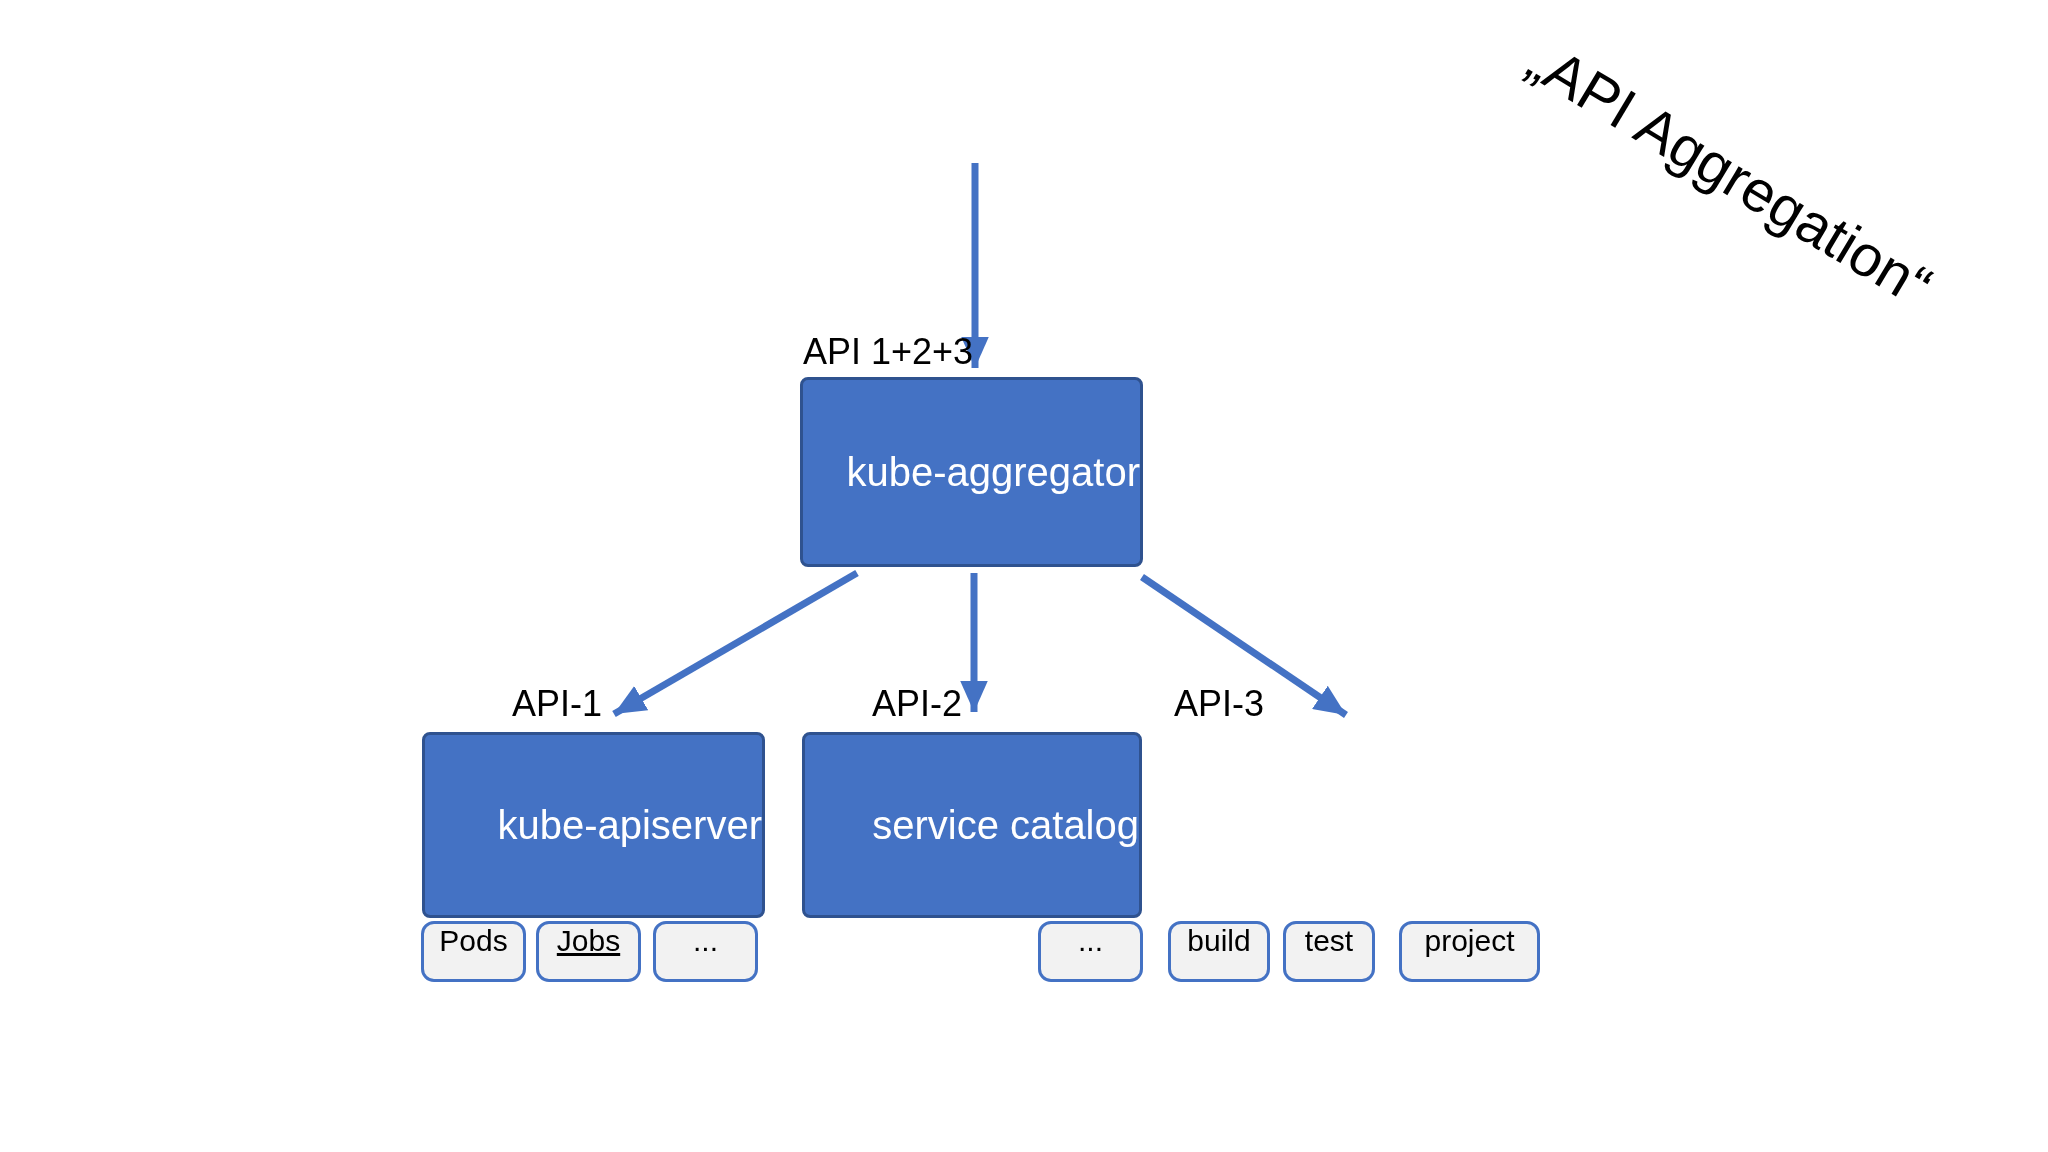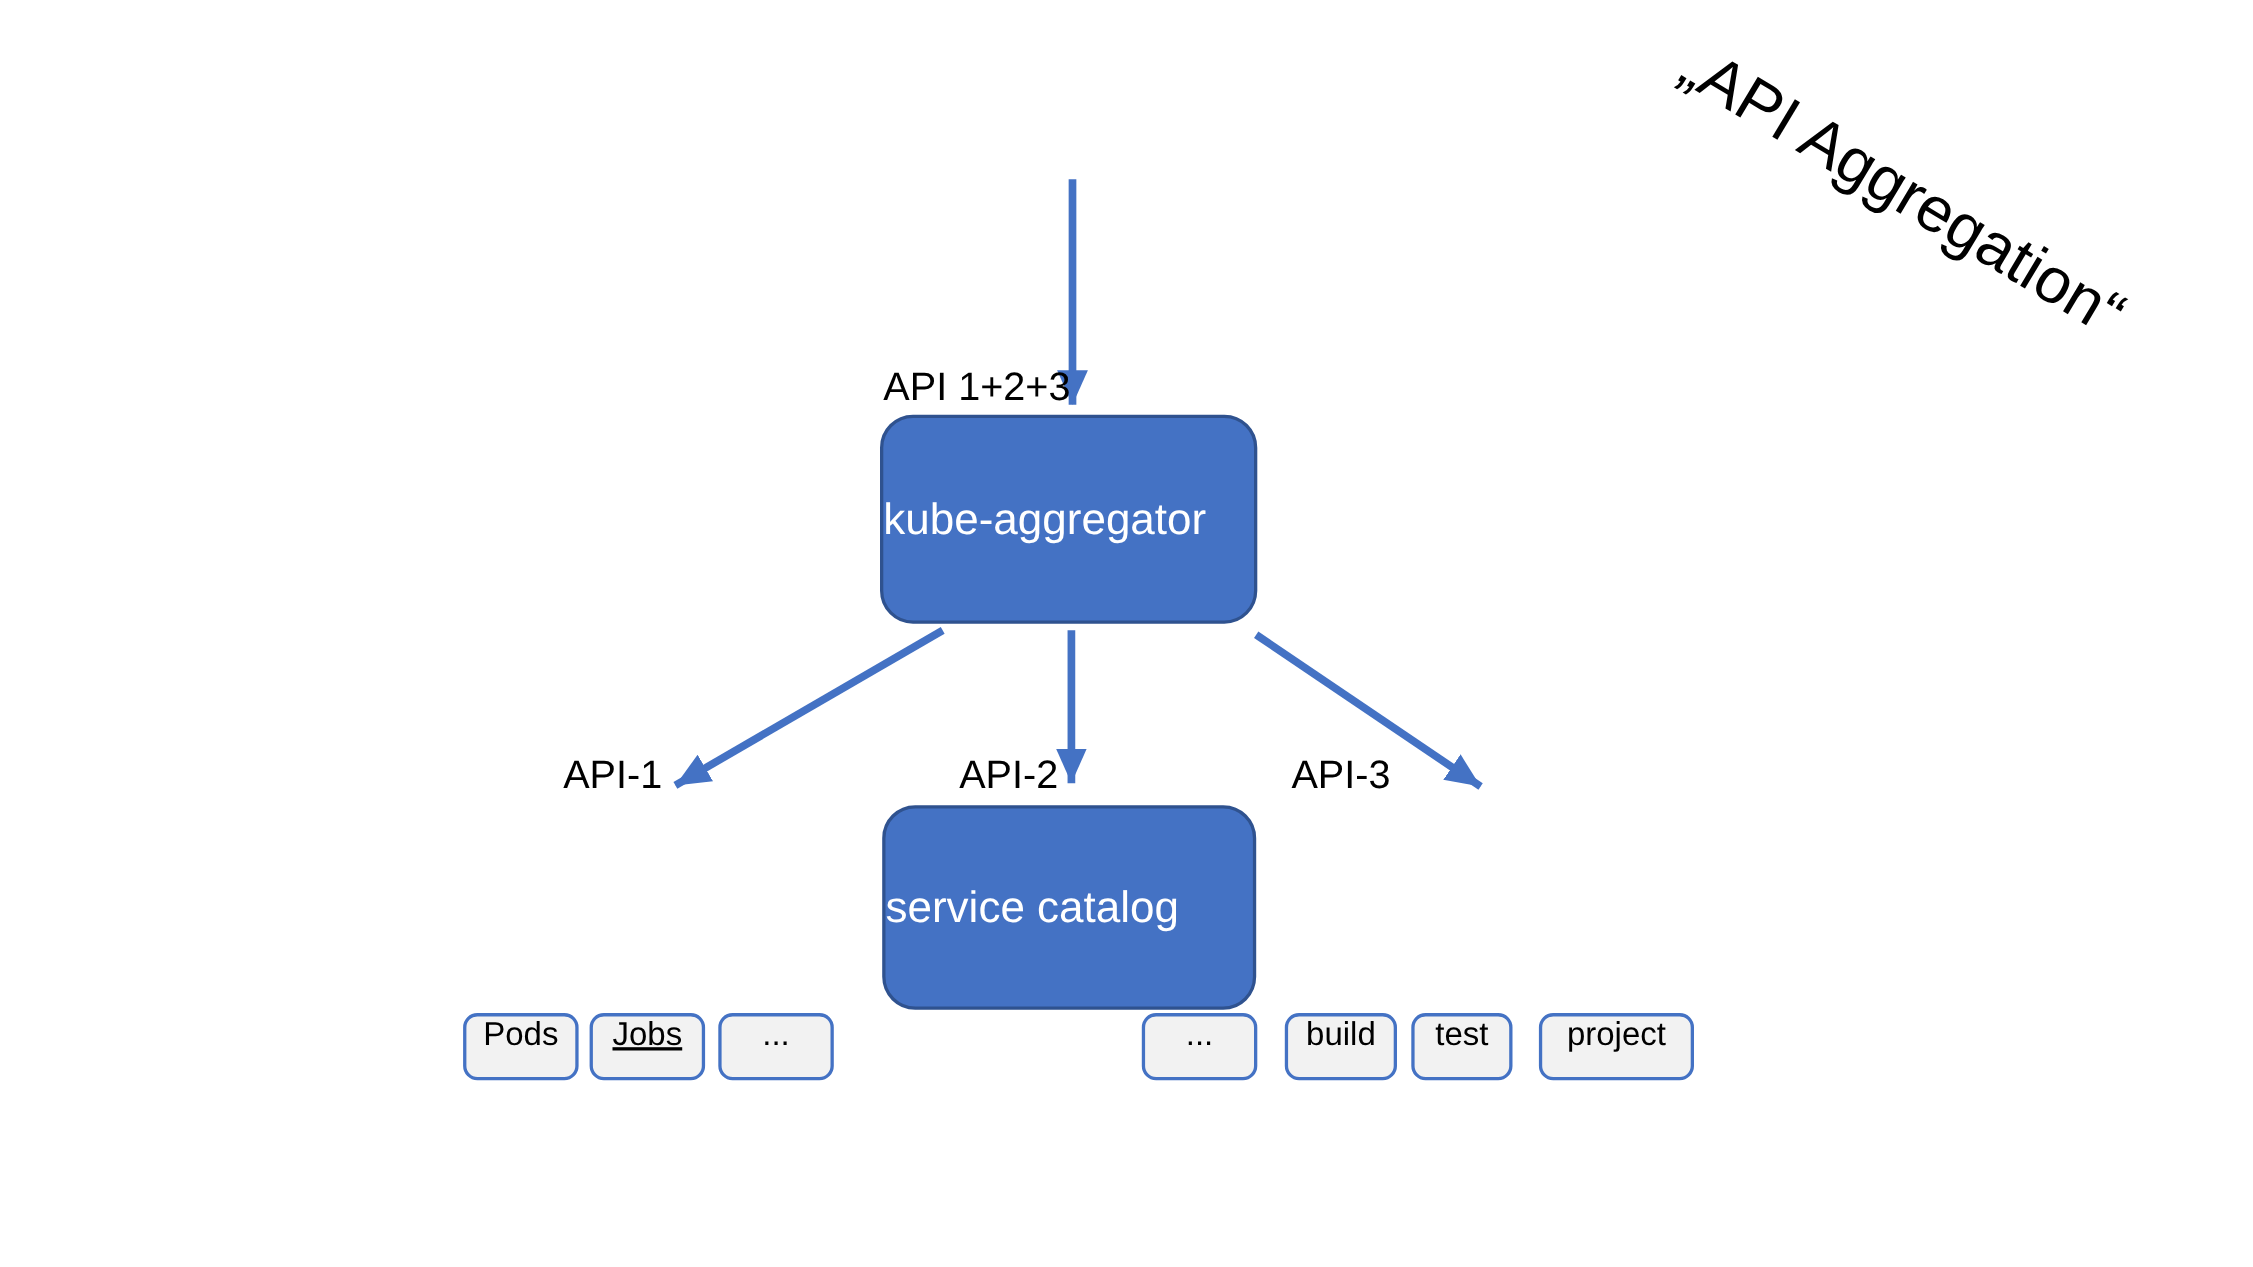--- a/index.html
+++ b/index.html
@@ -46,24 +46,24 @@
     font-size: 36px;
     line-height: 1.0;
     white-space: nowrap;
     color: var(--label-text, #000);
   }
   .bignode {
     position: absolute;
     box-sizing: border-box;
     background: var(--node-fill, #4472C4);
     border: 3px solid var(--node-border, #2F528F);
-    border-radius: 30px;
+    border-radius: 8px;
     display: flex;
     align-items: center;
-    justify-content: flex-start;
+    justify-content: flex-end;
   }
   .bignode .node-label {
     color: var(--node-text, #fff);
     font-size: 40px;
     white-space: nowrap;
   }
   .chip {
     position: absolute;
     box-sizing: border-box;
     top: 921px;
@@ -102,20 +102,23 @@
   <div class="flow-label" style="left:803px; top:334px;">API 1+2+3</div>
 
   <div class="bignode" style="left:800px; top:377px; width:343px; height:190px;">
     <span class="node-label">kube-aggregator</span>
   </div>
 
   <div class="flow-label" style="left:512px; top:686px;">API-1</div>
   <div class="flow-label" style="left:872px; top:686px;">API-2</div>
   <div class="flow-label" style="left:1160px; top:686px;margin-left:14px;">API-3</div>
 
+  <div class="bignode" style="left:422px; top:732px; width:343px; height:186px;">
+    <span class="node-label">kube-apiserver</span>
+  </div>
   <div class="bignode" style="left:802px; top:732px; width:340px; height:186px;">
     <span class="node-label">service catalog</span>
   </div>
 
   <div class="chip" style="left:421px; width:105px;">
     <span class="chip-label">Pods</span>
   </div>
   <div class="chip" style="left:536px; width:105px;text-decoration:underline;">
     <span class="chip-label">Jobs</span>
   </div>

